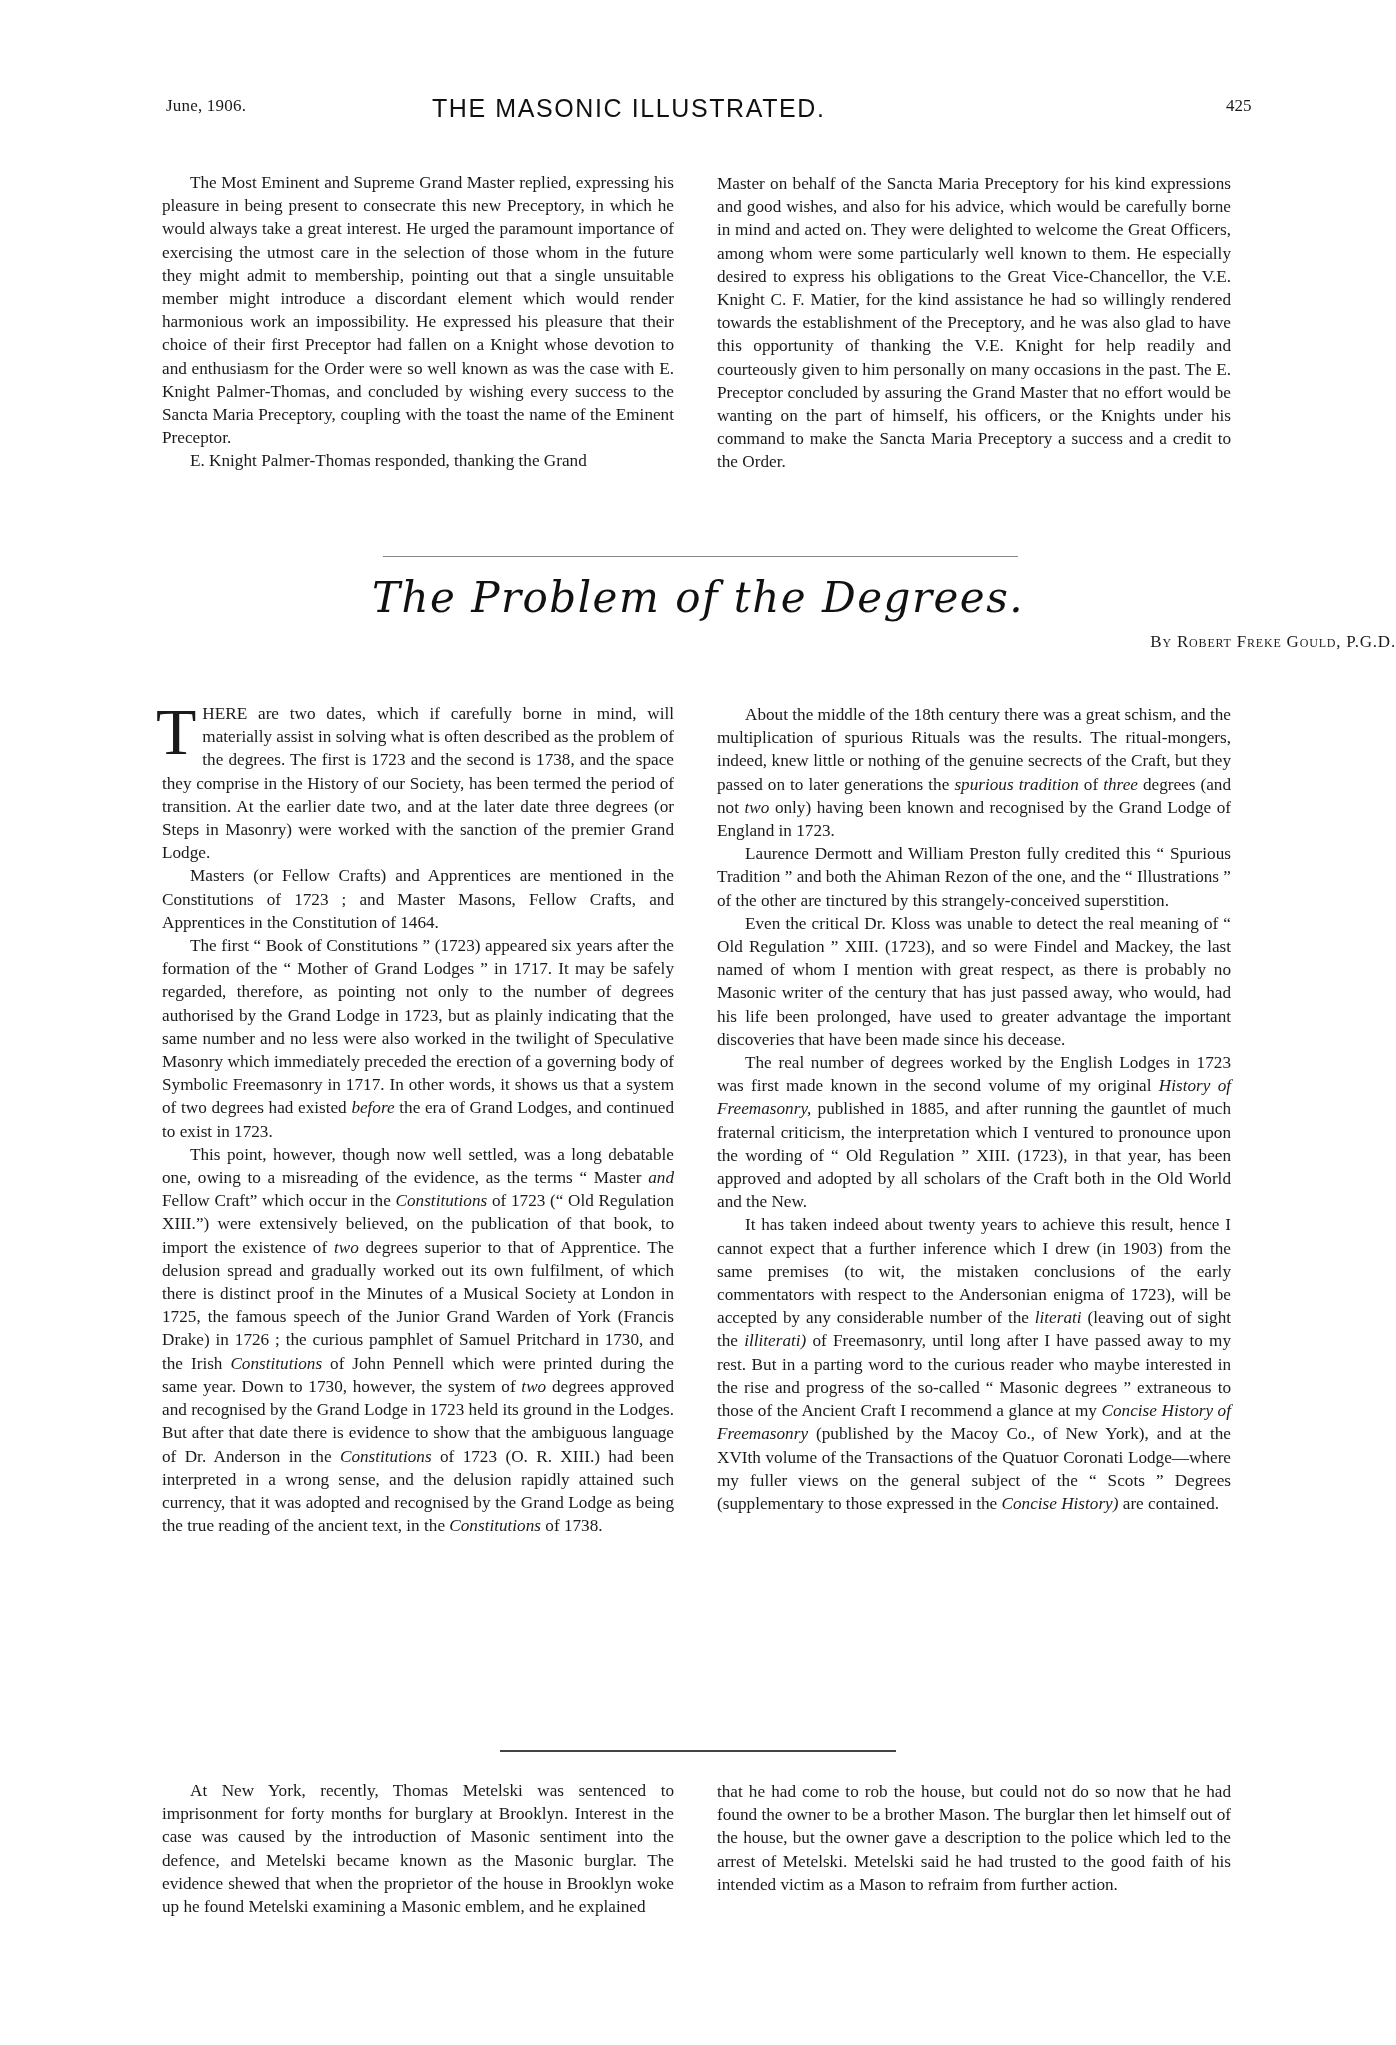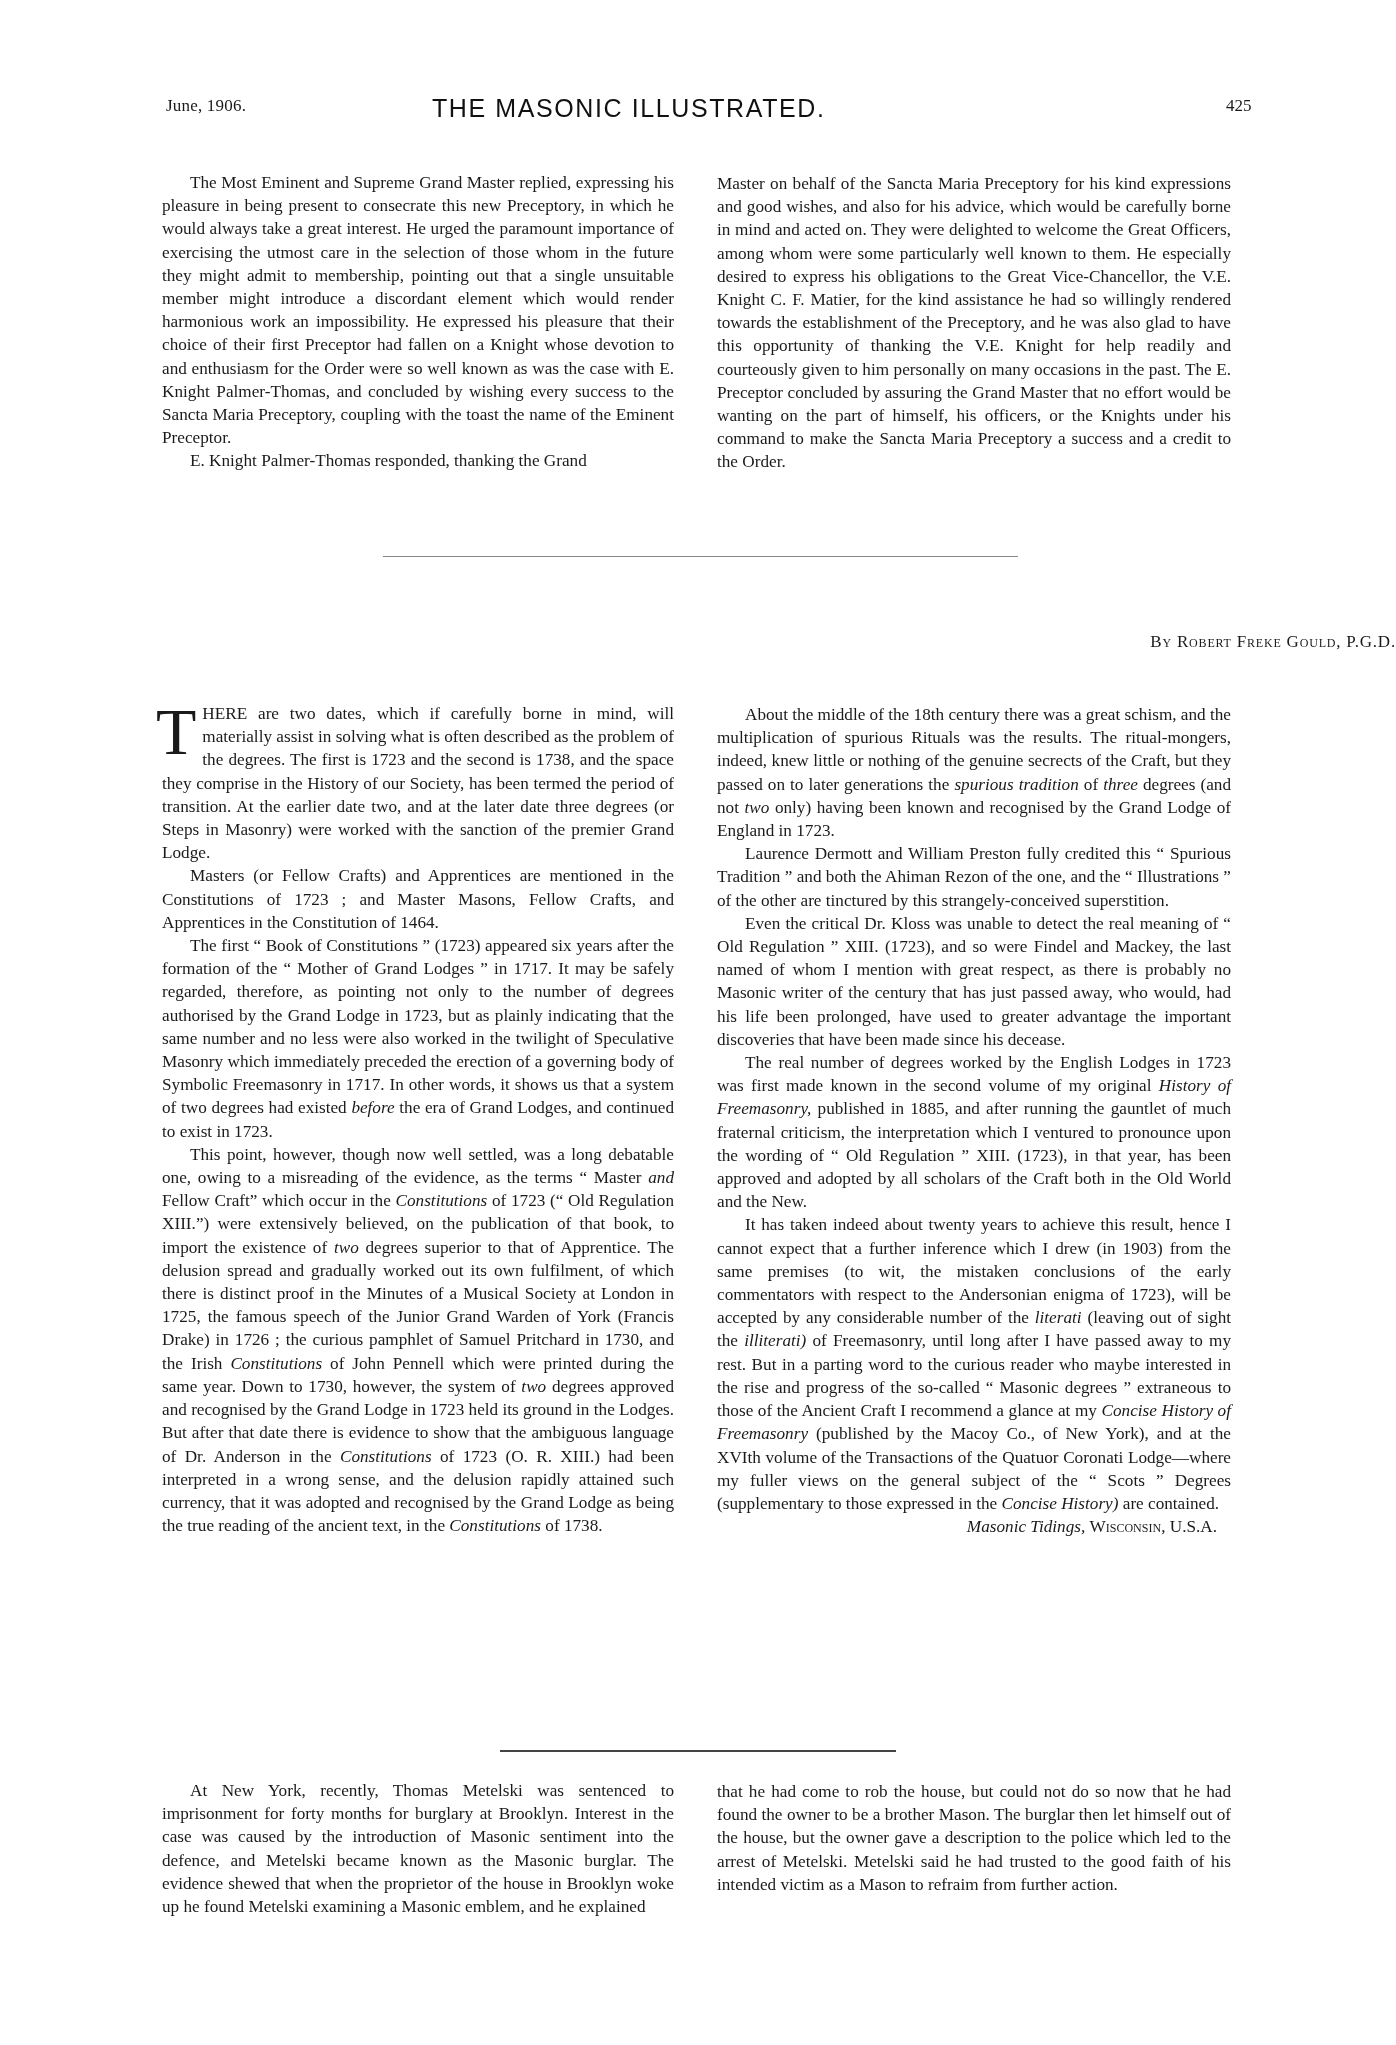--- a/index.html
+++ b/index.html
@@ -101,36 +101,36 @@
   <div class="col col-top-left">
     <p>The Most Eminent and Supreme Grand Master replied, expressing his pleasure in being present to consecrate this new Preceptory, in which he would always take a great interest. He urged the paramount importance of exercising the utmost care in the selection of those whom in the future they might admit to membership, pointing out that a single unsuitable member might introduce a discordant element which would render harmonious work an impossibility. He expressed his pleasure that their choice of their first Preceptor had fallen on a Knight whose devotion to and enthusiasm for the Order were so well known as was the case with E. Knight Palmer-Thomas, and concluded by wishing every success to the Sancta Maria Preceptory, coupling with the toast the name of the Eminent Preceptor.</p>
     <p>E. Knight Palmer-Thomas responded, thanking the Grand</p>
   </div>
   <div class="col col-top-right">
     <p class="noindent">Master on behalf of the Sancta Maria Preceptory for his kind expressions and good wishes, and also for his advice, which would be carefully borne in mind and acted on. They were delighted to welcome the Great Officers, among whom were some particularly well known to them. He especially desired to express his obligations to the Great Vice-Chancellor, the V.E. Knight C. F. Matier, for the kind assistance he had so willingly rendered towards the establishment of the Preceptory, and he was also glad to have this opportunity of thanking the V.E. Knight for help readily and courteously given to him personally on many occasions in the past. The E. Preceptor concluded by assuring the Grand Master that no effort would be wanting on the part of himself, his officers, or the Knights under his command to make the Sancta Maria Preceptory a success and a credit to the Order.</p>
   </div>
 
   <div class="rule r1"></div>
 
+  <div class="article-title">The Problem of the Degrees.</div>
   <div class="byline">By Robert Freke Gould, P.G.D.</div>
 
   <div class="col col-mid-left">
     <p class="first"><span class="dropcap">T</span><span>HERE are two dates, which if carefully borne in mind, will materially assist in solving what is often described as the problem of the degrees. The first is 1723 and the second is 1738, and the space they comprise in the History of our Society, has been termed the period of transition. At the earlier date two, and at the later date three degrees (or Steps in Masonry) were worked with the sanction of the premier Grand Lodge.</span></p>
     <p>Masters (or Fellow Crafts) and Apprentices are mentioned in the Constitutions of 1723 ; and Master Masons, Fellow Crafts, and Apprentices in the Constitution of 1464.</p>
     <p><span>The first “ Book of Constitutions ” (1723) appeared six years after the formation of the “ Mother of Grand Lodges ” in 1717. It may be safely regarded, therefore, as pointing not only to the number of degrees authorised by the Grand Lodge in 1723, but as plainly indicating that the same number and no less were also worked in the twilight of Speculative Masonry which immediately preceded the erection of a governing body of Symbolic Freemasonry in 1717. In other words, it shows us that a system of two degrees had existed</span> <i>before</i> <span>the era of Grand Lodges, and continued to exist in 1723.</span></p>
     <p><span>This point, however, though now well settled, was a long debatable one, owing to a misreading of the evidence, as the terms “ Master</span> <i>and</i> <span>Fellow Craft” which occur in the</span> <i>Constitutions</i> <span>of 1723 (“ Old Regulation XIII.”) were extensively believed, on the publication of that book, to import the existence of</span> <i>two</i> <span>degrees superior to that of Apprentice. The delusion spread and gradually worked out its own fulfilment, of which there is distinct proof in the Minutes of a Musical Society at London in 1725, the famous speech of the Junior Grand Warden of York (Francis Drake) in 1726 ; the curious pamphlet of Samuel Pritchard in 1730, and the Irish</span> <i>Constitutions</i> <span>of John Pennell which were printed during the same year. Down to 1730, however, the system of</span> <i>two</i> <span>degrees approved and recognised by the Grand Lodge in 1723 held its ground in the Lodges. But after that date there is evidence to show that the ambiguous language of Dr. Anderson in the</span> <i>Constitutions</i> <span>of 1723 (O. R. XIII.) had been interpreted in a wrong sense, and the delusion rapidly attained such currency, that it was adopted and recognised by the Grand Lodge as being the true reading of the ancient text, in the</span> <i>Constitutions</i> <span>of 1738.</span></p>
   </div>
 
   <div class="col col-mid-right">
     <p><span>About the middle of the 18th century there was a great schism, and the multiplication of spurious Rituals was the results. The ritual-mongers, indeed, knew little or nothing of the genuine secrects of the Craft, but they passed on to later generations the</span> <i>spurious tradition</i> <span>of</span> <i>three</i> <span>degrees (and not</span> <i>two</i> <span>only) having been known and recognised by the Grand Lodge of England in 1723.</span></p>
     <p>Laurence Dermott and William Preston fully credited this “ Spurious Tradition ” and both the Ahiman Rezon of the one, and the “ Illustrations ” of the other are tinctured by this strangely-conceived superstition.</p>
     <p>Even the critical Dr. Kloss was unable to detect the real meaning of “ Old Regulation ” XIII. (1723), and so were Findel and Mackey, the last named of whom I mention with great respect, as there is probably no Masonic writer of the century that has just passed away, who would, had his life been prolonged, have used to greater advantage the important discoveries that have been made since his decease.</p>
     <p><span>The real number of degrees worked by the English Lodges in 1723 was first made known in the second volume of my original</span> <i>History of Freemasonry,</i> <span>published in 1885, and after running the gauntlet of much fraternal criticism, the interpretation which I ventured to pronounce upon the wording of “ Old Regulation ” XIII. (1723), in that year, has been approved and adopted by all scholars of the Craft both in the Old World and the New.</span></p>
     <p><span>It has taken indeed about twenty years to achieve this result, hence I cannot expect that a further inference which I drew (in 1903) from the same premises (to wit, the mistaken conclusions of the early commentators with respect to the Andersonian enigma of 1723), will be accepted by any considerable number of the</span> <i>literati</i> <span>(leaving out of sight the</span> <i>illiterati)</i> <span>of Freemasonry, until long after I have passed away to my rest. But in a parting word to the curious reader who maybe interested in the rise and progress of the so-called “ Masonic degrees ” extraneous to those of the Ancient Craft I recommend a glance at my</span> <i>Concise History of Freemasonry</i> <span>(published by the Macoy Co., of New York), and at the XVIth volume of the Transactions of the Quatuor Coronati Lodge—where my fuller views on the general subject of the “ Scots ” Degrees (supplementary to those expressed in the</span> <i>Concise History)</i> <span>are contained.</span></p>
-    <p class="source-line"><i>Masonic Tidings,</i> <span class="smallcaps">Wisconsin, U.S.A.</span></p>
   </div>
 
   <div class="rule r2"></div>
 
   <div class="col col-bot-left">
     <p>At New York, recently, Thomas Metelski was sentenced to imprisonment for forty months for burglary at Brooklyn. Interest in the case was caused by the introduction of Masonic sentiment into the defence, and Metelski became known as the Masonic burglar. The evidence shewed that when the proprietor of the house in Brooklyn woke up he found Metelski examining a Masonic emblem, and he explained</p>
   </div>
   <div class="col col-bot-right">
     <p class="noindent">that he had come to rob the house, but could not do so now that he had found the owner to be a brother Mason. The burglar then let himself out of the house, but the owner gave a description to the police which led to the arrest of Metelski. Metelski said he had trusted to the good faith of his intended victim as a Mason to refraim from further action.</p>
   </div>

